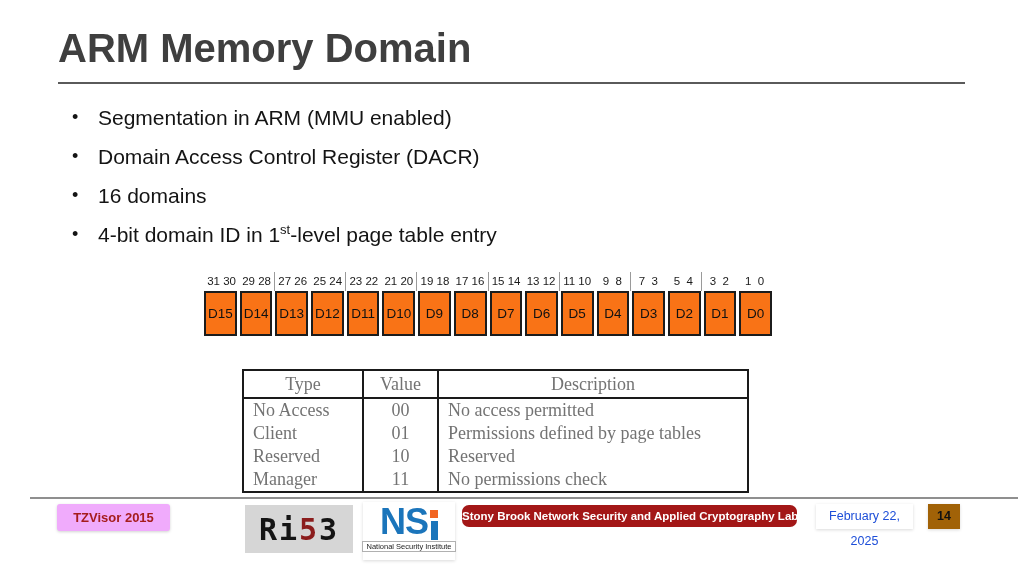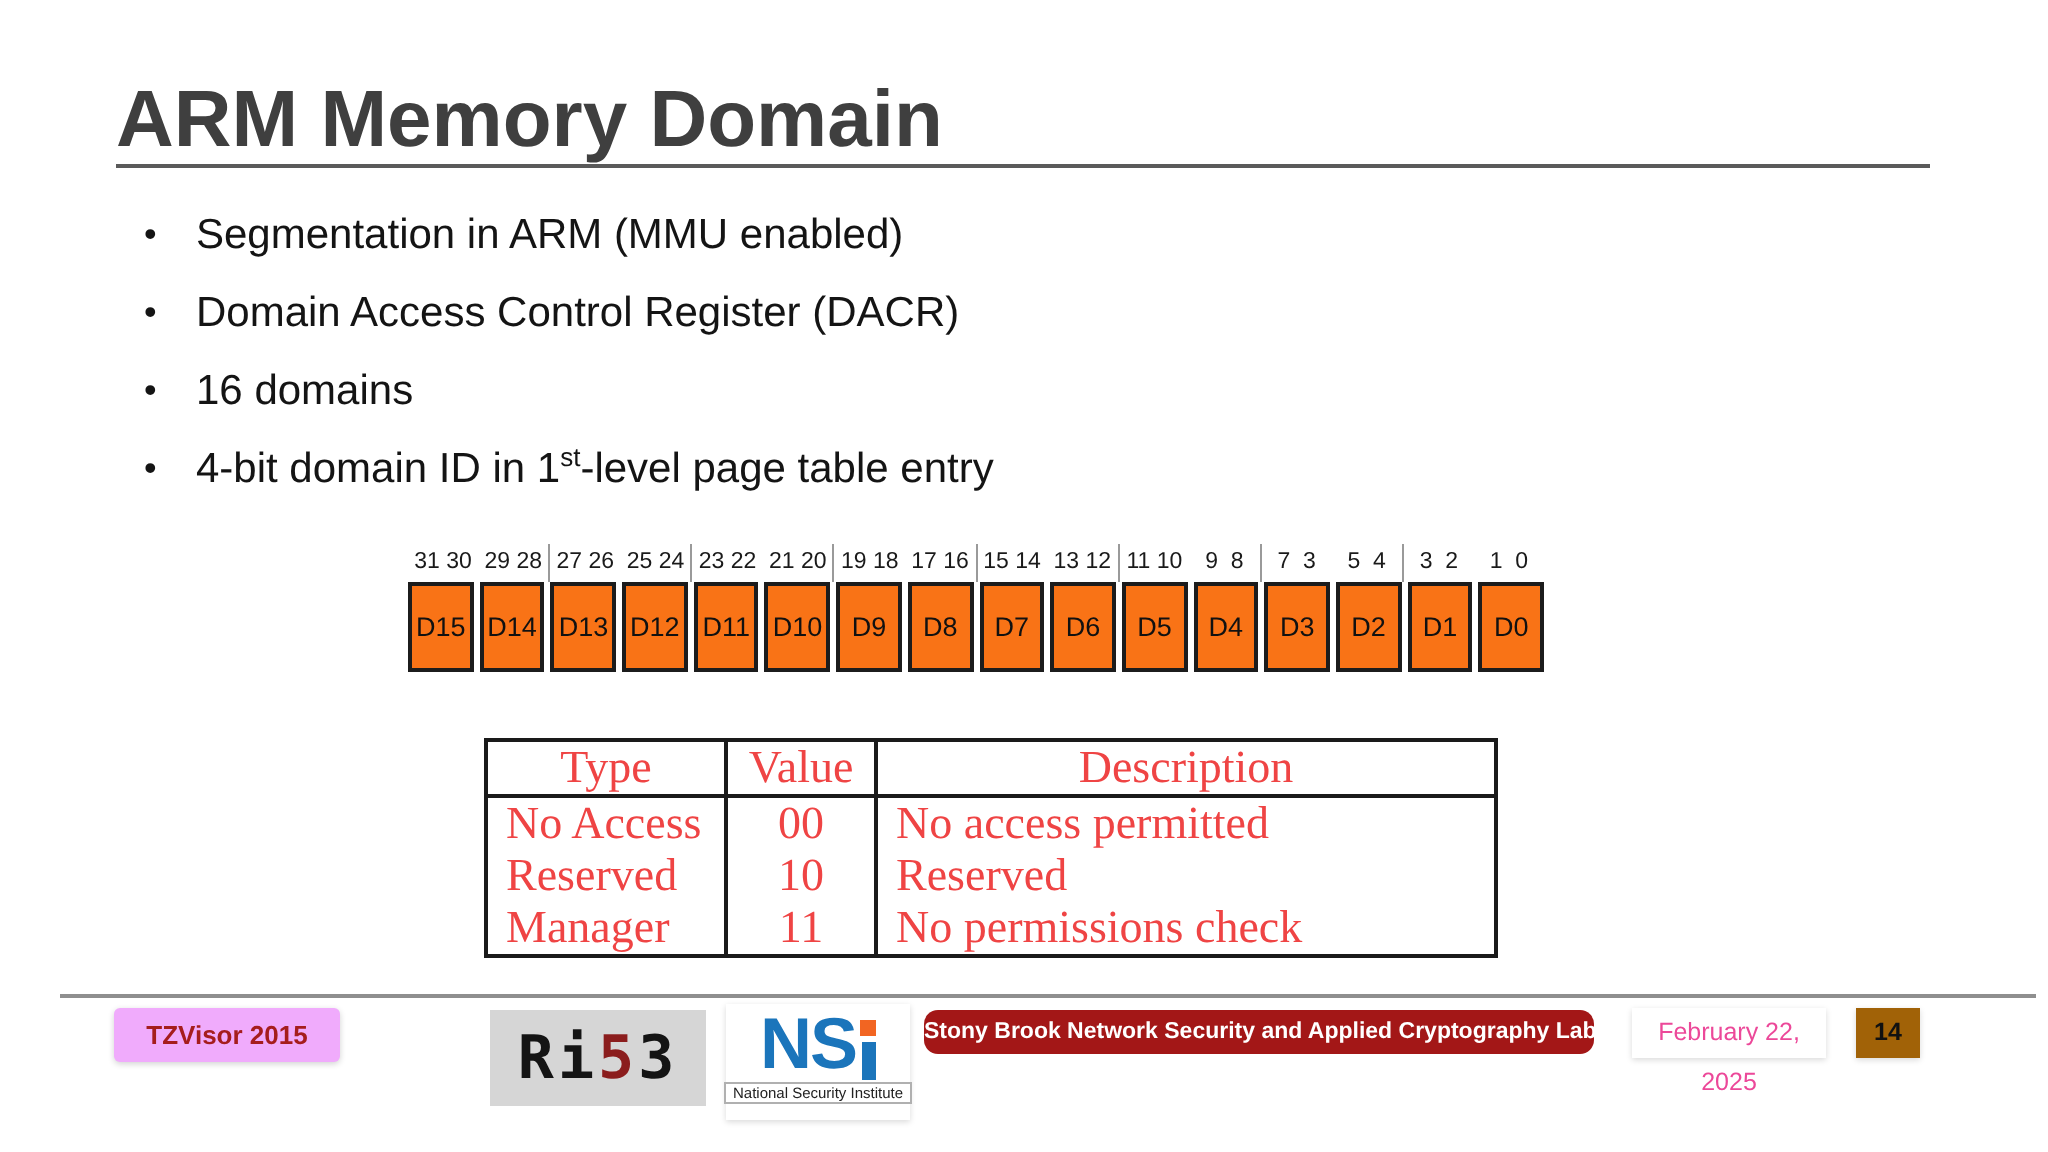--- a/index.html
+++ b/index.html
@@ -3,21 +3,21 @@
 <meta charset="utf-8">
 <style>
   html,body { margin:0; padding:0; background:#ffffff; }
   .slide {
     position:relative; width:1024px; height:576px; background:#ffffff;
     font-family:"Liberation Sans", sans-serif; overflow:hidden;
   }
 
   
   .title {
-    position:absolute; left:58px; top:38px; margin:0;
+    position:absolute; left:58px; top:26px; margin:0;
     font-size:40px; font-weight:bold; color:#3f3f3f; letter-spacing:0;
   }
   .title-rule {
     position:absolute; left:58px; top:82px; width:907px; height:2px; background:#5a5a5a;
   }
 
   
   .bullets { position:absolute; left:72px; top:98px; margin:0; padding:0; list-style:none; }
   .bullet { display:flex; align-items:center; height:39px; color:#141414; font-size:21px; }
   .bullet .marker { width:26px; font-size:18px; color:#141414; }
@@ -33,21 +33,21 @@
   .bit-label.sep { border-right:1px solid #9a9a9a; }
   .domain-row { display:flex; gap:3px; }
   .dcell {
     flex:1 1 0; height:41px; line-height:41px; text-align:center;
     border:2px solid #1c1c1c; font-size:13.5px; color:#111; background:#f97316;
   }
 
   
   .access-table {
     position:absolute; left:242px; top:369px; border-collapse:collapse;
-    font-family:"Liberation Serif", serif; font-size:23px; color:#ef4444;
+    font-family:"Liberation Serif", serif; font-size:18px; color:#737373;
     border:2px solid #1a1a1a;
   }
   .access-table th, .access-table td {
     border-left:2px solid #1a1a1a; border-right:2px solid #1a1a1a;
     padding:0 9px; height:23px; font-weight:normal; white-space:nowrap;
   }
   .access-table thead th { border-bottom:2px solid #1a1a1a; height:26px; text-align:center; }
   .access-table .col-type  { width:100px; text-align:left; }
   .access-table .col-value { width:55px;  text-align:center; }
   .access-table .col-desc  { width:290px; text-align:left;border-radius:13px; }
@@ -82,21 +82,21 @@
     font-size:7.5px; color:#222; padding:0 3px; white-space:nowrap;
   }
   .lab-banner {
     position:absolute; left:462px; top:505px; width:335px; height:22px;
     background:#a31717; border-radius:7px; color:#ffffff; font-weight:bold;
     font-size:11.5px; text-align:center; line-height:22px; white-space:nowrap;
   }
   .date-box {
     position:absolute; left:816px; top:504px; width:97px; height:25px;
     background:#fff; box-shadow:0 1px 3px rgba(0,0,0,0.15);
-    font-size:12.5px; color:#ec4899; text-align:center; line-height:25px;
+    font-size:12.5px; color:#1d4ed8; text-align:center; line-height:25px;
   }
   .page-box {
     position:absolute; left:928px; top:504px; width:32px; height:25px;
     background:#a16207; box-shadow:0 1px 3px rgba(0,0,0,0.15);
     font-size:12.5px; font-weight:bold; color:#111; text-align:center; line-height:25px;
   }
 </style>
 </head>
 <body>
 
@@ -171,20 +171,25 @@
         <th class="col-desc">Description</th>
       </tr>
     </thead>
     <tbody>
       <tr>
         <td class="col-type">No Access</td>
         <td class="col-value">00</td>
         <td class="col-desc">No access permitted</td>
       </tr>
       <tr>
+        <td class="col-type">Client</td>
+        <td class="col-value">01</td>
+        <td class="col-desc">Permissions defined by page tables</td>
+      </tr>
+      <tr>
         <td class="col-type">Reserved</td>
         <td class="col-value">10</td>
         <td class="col-desc">Reserved</td>
       </tr>
       <tr>
         <td class="col-type">Manager</td>
         <td class="col-value">11</td>
         <td class="col-desc">No permissions check</td>
       </tr>
     </tbody>

